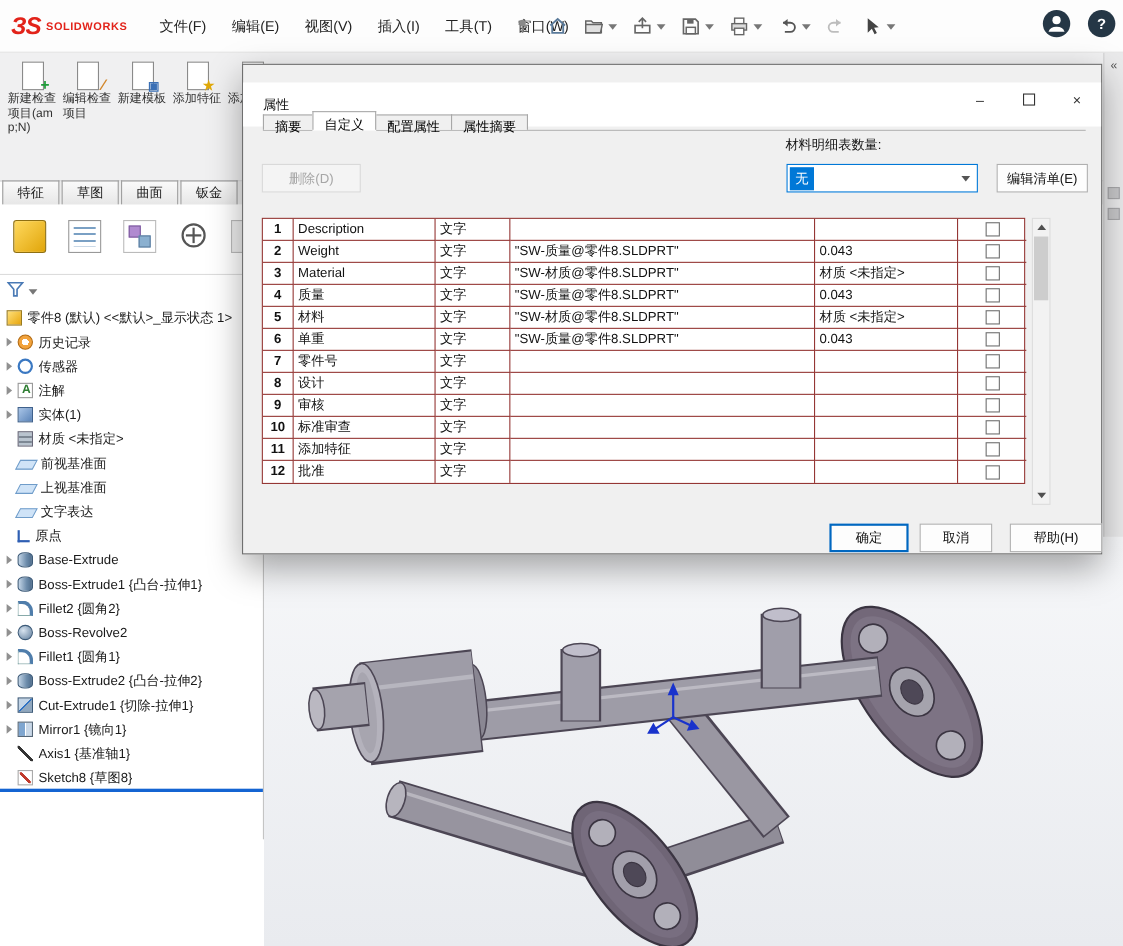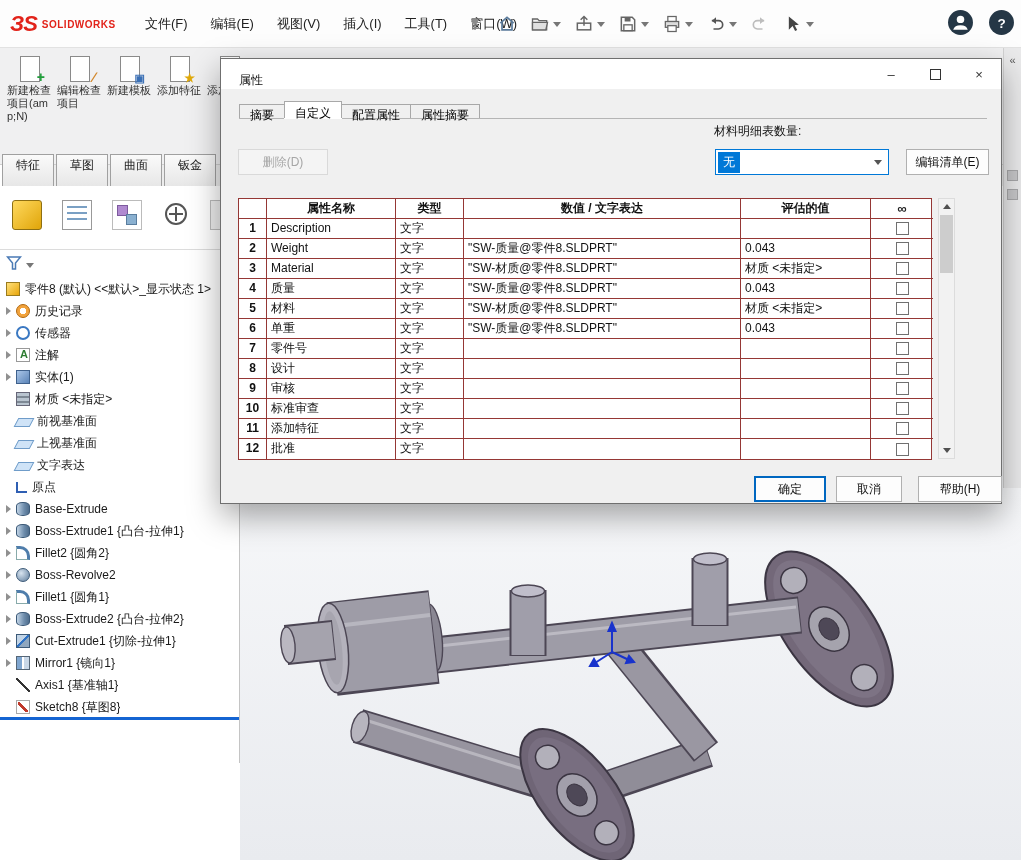--- a/index.html
+++ b/index.html
@@ -27,21 +27,21 @@
   .rbtn-ic::after{position:absolute;right:-2px;bottom:-3px;font-weight:bold;font-size:14px;}
   .new-inspection-icon::after{content:"+";color:#1f9d3a;}
   .edit-inspection-icon::after{content:"∕";color:#d2862a;}
   .new-template-icon::after{content:"▣";color:#3a6fb5;font-size:11px;}
   .add-feature-icon::after{content:"★";color:#e0a90a;font-size:12px;}
   .add-axis-icon::after{content:"+";color:#888;}
   .rbtn-label{font-size:11px;line-height:13px;color:#333;word-break:break-all;width:46px;}
 
   
   .cmtabs{position:absolute;left:2px;top:165px;width:1021px;height:21px;display:flex;align-items:flex-end;background:#ececec;}
-  .cmtab{height:32px;line-height:20px;padding:0 13px;font-size:12px;color:#222;background:linear-gradient(#fafafa,#e7e7e7);border:1px solid #a0a0a0;border-bottom:none;margin-right:2px;}
+  .cmtab{height:22px;line-height:20px;padding:0 13px;font-size:12px;color:#222;background:linear-gradient(#fafafa,#e7e7e7);border:1px solid #a0a0a0;border-bottom:none;margin-right:2px;}
 
   
   .fpanel{position:absolute;left:0;top:186px;width:240px;height:577px;background:#fff;border-right:1px solid #c4c4c4;text-align:right;}
   .ptabs{position:absolute;left:0;top:14px;width:240px;height:50px;display:flex;gap:20px;padding-left:12px;border-bottom:1px solid #dcdcdc;}
   .pt{width:30px;height:30px;position:relative;flex:none;}
   .pt-part{background:linear-gradient(135deg,#ffd95e,#e0a50a);border:1px solid #8e6f12;border-radius:3px;}
   .pt-list{background:#fff;border:1px solid #999;}
   .pt-list::before{content:"";position:absolute;left:4px;right:4px;top:5px;height:18px;background:repeating-linear-gradient(180deg,#7aa0c4 0 2px,transparent 2px 6px);}
   .pt-tree{background:#fff;border:1px solid #bbb;}
   .pt-tree::before{content:"";position:absolute;left:4px;top:4px;width:9px;height:9px;background:#b08ad0;border:1px solid #7d5a9e;}
@@ -81,21 +81,21 @@
   
   .viewport{position:absolute;left:240px;top:186px;width:781px;height:674px;background:linear-gradient(180deg,#ffffff 0%,#f6f7f9 45%,#e9ebef 100%);}
 
   
   .task-strip{position:absolute;left:1003px;top:48px;width:18px;height:440px;background:#eaeaeb;border-left:1px solid #d2d2d2;}
   .ts-ic{display:block;margin:6px auto 0;color:#555;font-size:11px;text-align:center;}
   .ts-sq{display:block;width:11px;height:11px;margin:8px auto 0;background:#c7c7c9;border:1px solid #a8a8aa;}
 
   
   .dialog{position:absolute;left:220px;top:58px;width:782px;height:446px;background:#f0f0f0;border:1px solid #6f6f6f;box-shadow:0 12px 30px rgba(0,0,0,.35);z-index:50;}
-  .dlg-title{position:absolute;left:0;top:0;width:100%;height:30px;background:#fff;display:flex;align-items:flex-end;}
+  .dlg-title{position:absolute;left:0;top:16px;width:100%;height:40px;background:#fff;display:flex;align-items:center;}
   .dlg-title-text{font-size:12px;color:#111;margin-left:18px;}
   .win-btns{position:absolute;right:0;top:0;height:30px;display:flex;}
   .wb{width:44px;height:30px;display:flex;align-items:center;justify-content:center;font-size:13px;color:#333;}
   .maxbox{width:9px;height:9px;border:1px solid #333;display:block;}
   .dlg-tabs{position:absolute;left:18px;top:36px;right:14px;height:24px;display:flex;align-items:flex-end;border-bottom:1px solid #b5b5b5;}
   .dtab{background:#f0f0f0;border:1px solid #a8a8a8;border-bottom:none;padding:3px 10px;margin-right:-1px;font-size:12px;height:14px;line-height:14px;}
   .dtab.active{background:#fff;height:17px;line-height:17px;position:relative;z-index:2;box-shadow:0 1px 0 #fff;}
   .bom-label{position:absolute;left:493px;top:64px;font-size:12px;color:#111;}
   .btn{position:absolute;font-size:12px;color:#111;background:#fdfdfd;border:1px solid #b0b0b0;text-align:center;}
   .del-btn{left:17px;top:90px;width:90px;height:26px;line-height:24px;color:#a6a6a6;background:#f4f4f4;border-color:#d9d9d9;}
@@ -463,30 +463,20 @@
         <div class="dtab" data-interactable="true">属性摘要</div>
       </div>
     <div class="bom-label" data-interactable="false">材料明细表数量:</div>
     <div class="btn del-btn" data-interactable="true">删除(D)</div>
     <div class="combo" data-interactable="true">
       <span class="combo-sel" data-interactable="false">无</span>
       <span class="combo-arrow" data-interactable="true"></span>
     </div>
     <div class="btn edit-btn" data-interactable="true">编辑清单(E)</div>
     <div class="ptable" data-interactable="false">
-        <div class="trow thead" data-interactable="false">
-          <div class="tc c-num" data-interactable="false"></div>
-          <div class="tc c-name" data-interactable="false">属性名称</div>
-          <div class="tc c-type" data-interactable="false">类型</div>
-          <div class="tc c-expr" data-interactable="false">数值 / 文字表达</div>
-          <div class="tc c-eval" data-interactable="false">评估的值</div>
-          <div class="tc c-link" data-interactable="false">
-            <span class="linkic" data-interactable="false">∞</span>
-          </div>
-        </div>
         <div class="trow" data-interactable="false">
           <div class="tc c-num" data-interactable="true">1</div>
           <div class="tc c-name" data-interactable="true">Description</div>
           <div class="tc c-type" data-interactable="true">文字</div>
           <div class="tc c-expr" data-interactable="true"></div>
           <div class="tc c-eval" data-interactable="true"></div>
           <div class="tc c-link" data-interactable="false">
             <span class="cbx" data-interactable="true"></span>
           </div>
         </div>

